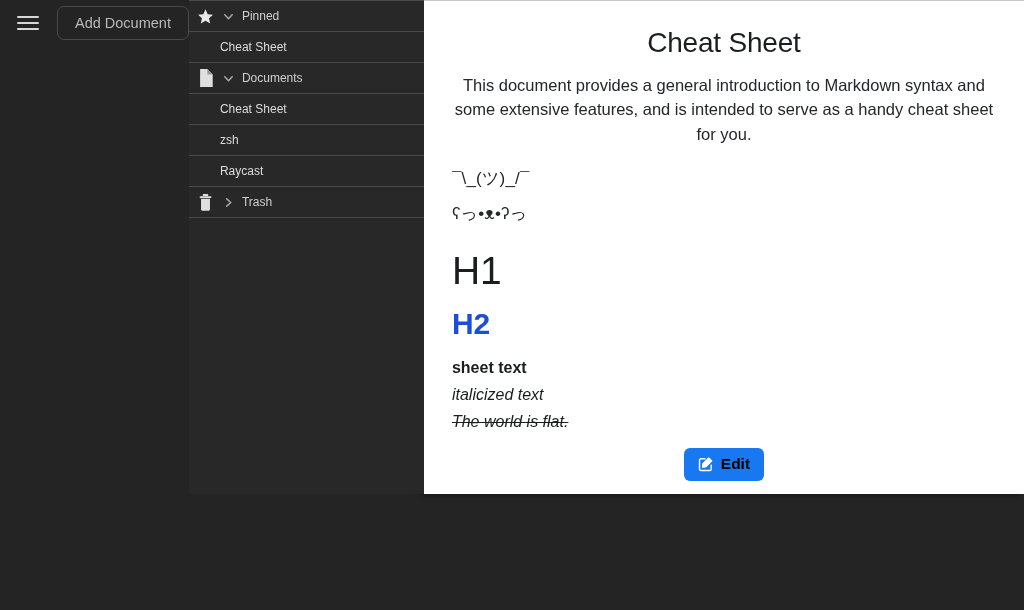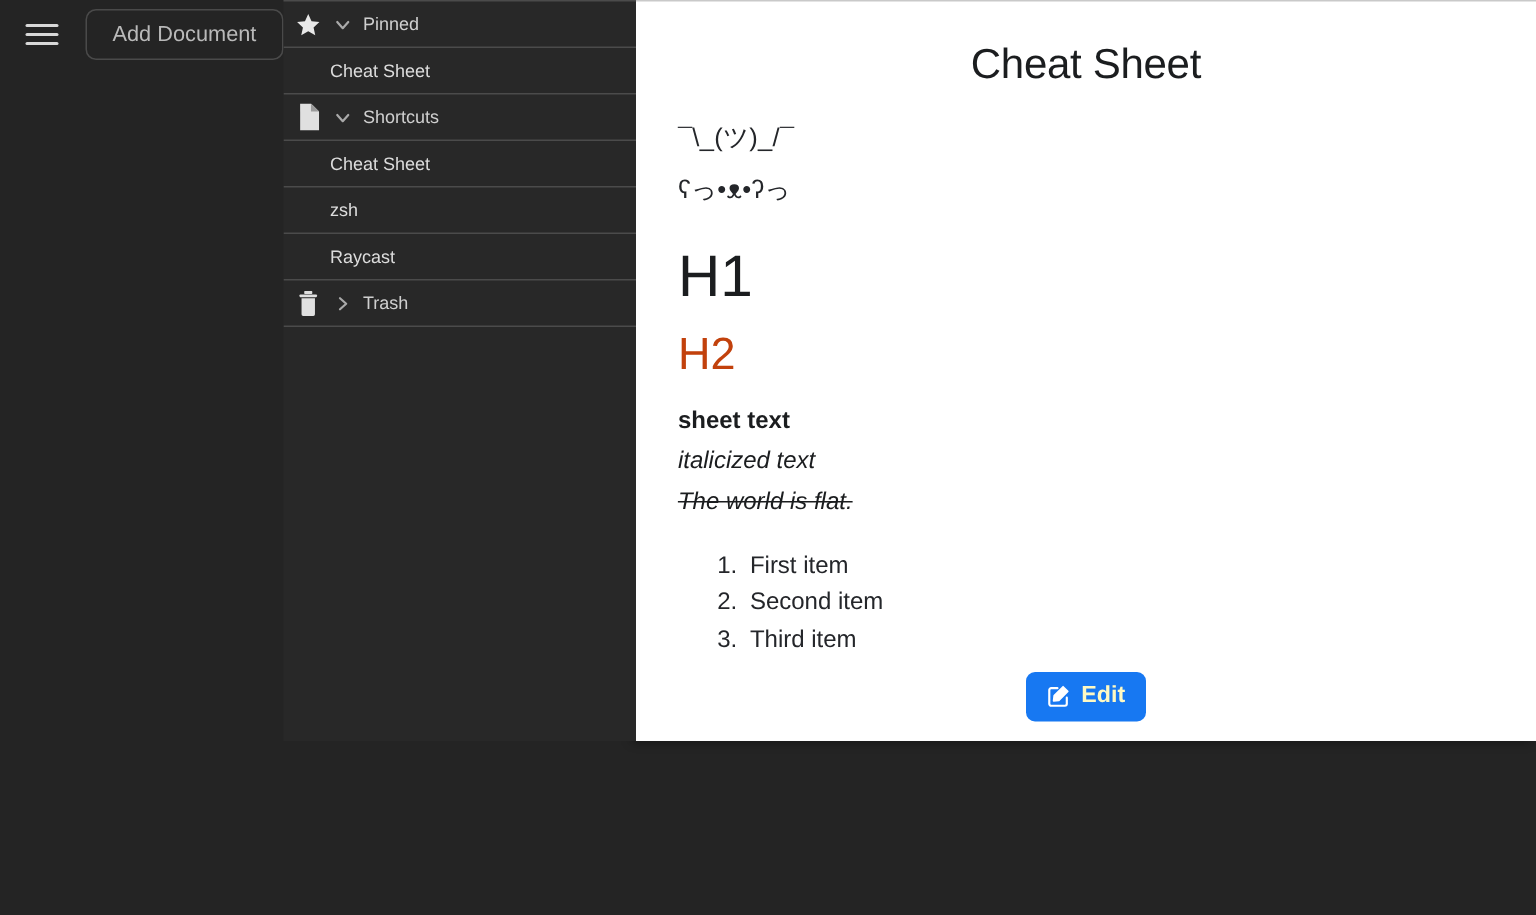--- a/index.html
+++ b/index.html
@@ -160,21 +160,21 @@
   .kao {
     font-size: 17px;
     color: #24262a;
     margin-top: 20px;
     line-height: 1.55;
     letter-spacing: 0.2px;
   }
   .kao + .kao { margin-top: 9px; }
 
   .h1 { font-size: 39px; font-weight: 400; color: #1b1d1f; margin-top: 22px; line-height: 1.12; }
-  .h2 { font-size: 30px; font-weight: 400; color: #c2410c; margin-top: 14px; line-height: 1.12; }
+  .h2 { font-size: 30px; font-weight: 700; color: #1d4ed8; margin-top: 14px; line-height: 1.12; }
   .h3 { font-size: 25px; font-weight: 400; color: #1b1d1f; margin-top: 13px; line-height: 1.12; }
 
   .t-bold { font-size: 16px; font-weight: 700; color: #1b1d1f; margin-top: 18px; }
   .t-ital { font-size: 16px; font-style: italic; color: #1b1d1f; margin-top: 9px; }
   .t-strike { font-size: 16px; color: #1b1d1f; margin-top: 9px; text-decoration: line-through; font-style: italic; }
 
   .olist {
     margin-top: 22px;
     padding-left: 44px;
     color: #24262a;
@@ -191,21 +191,21 @@
     bottom: 0;
     height: 60px;
     display: flex;
     align-items: center;
     justify-content: center;
     background: #ffffff;
   }
 
   .edit-btn {
     background: #1778f2;
-    color: #fef9c3;
+    color: #000000;
     border: none;
     border-radius: 6px;
     height: 33px;
     padding: 0 14px;
     font-size: 15.5px;
     font-family: "Liberation Sans", sans-serif;
     font-weight: 600;
     display: flex;
     align-items: center;
     gap: 7px;
@@ -254,21 +254,21 @@
           <svg width="15" height="18" viewBox="0 0 16 20" fill="#e0e0e0">
             <path d="M2 0h8l6 6v14H2z" fill="#e0e0e0"></path>
             <path d="M10 0l6 6h-6z" fill="#9a9a9a"></path>
           </svg>
         </span>
         <span class="chev">
           <svg width="11" height="11" viewBox="0 0 12 12" fill="none" stroke="#a9a9a9" stroke-width="1.6" stroke-linecap="round" stroke-linejoin="round">
             <polyline points="2,4 6,8.5 10,4"></polyline>
           </svg>
         </span>
-        <span class="side-label">Shortcuts</span>
+        <span class="side-label">Documents</span>
       </div>
 
       <div class="side-row child">
         <span>Cheat Sheet</span>
       </div>
       <div class="side-row child">
         <span>zsh</span>
       </div>
       <div class="side-row child">
         <span>Raycast</span>
@@ -290,20 +290,21 @@
         <span class="side-label">Trash</span>
       </div>
 
     </div>
 
     <div class="content">
       <div class="doc-scroll">
 
         <div class="doc-title">Cheat Sheet</div>
 
+        <div class="doc-intro">This document provides a general introduction to Markdown syntax and some extensive features, and is intended to serve as a handy cheat sheet for you.</div>
 
         <div class="kao">¯\_(ツ)_/¯</div>
         <div class="kao">ʕっ•ᴥ•ʔっ</div>
 
         <div class="h1">H1</div>
         <div class="h2">H2</div>
 
         <div class="t-bold">sheet text</div>
         <div class="t-ital">italicized text</div>
         <div class="t-strike">The world is flat.</div>

